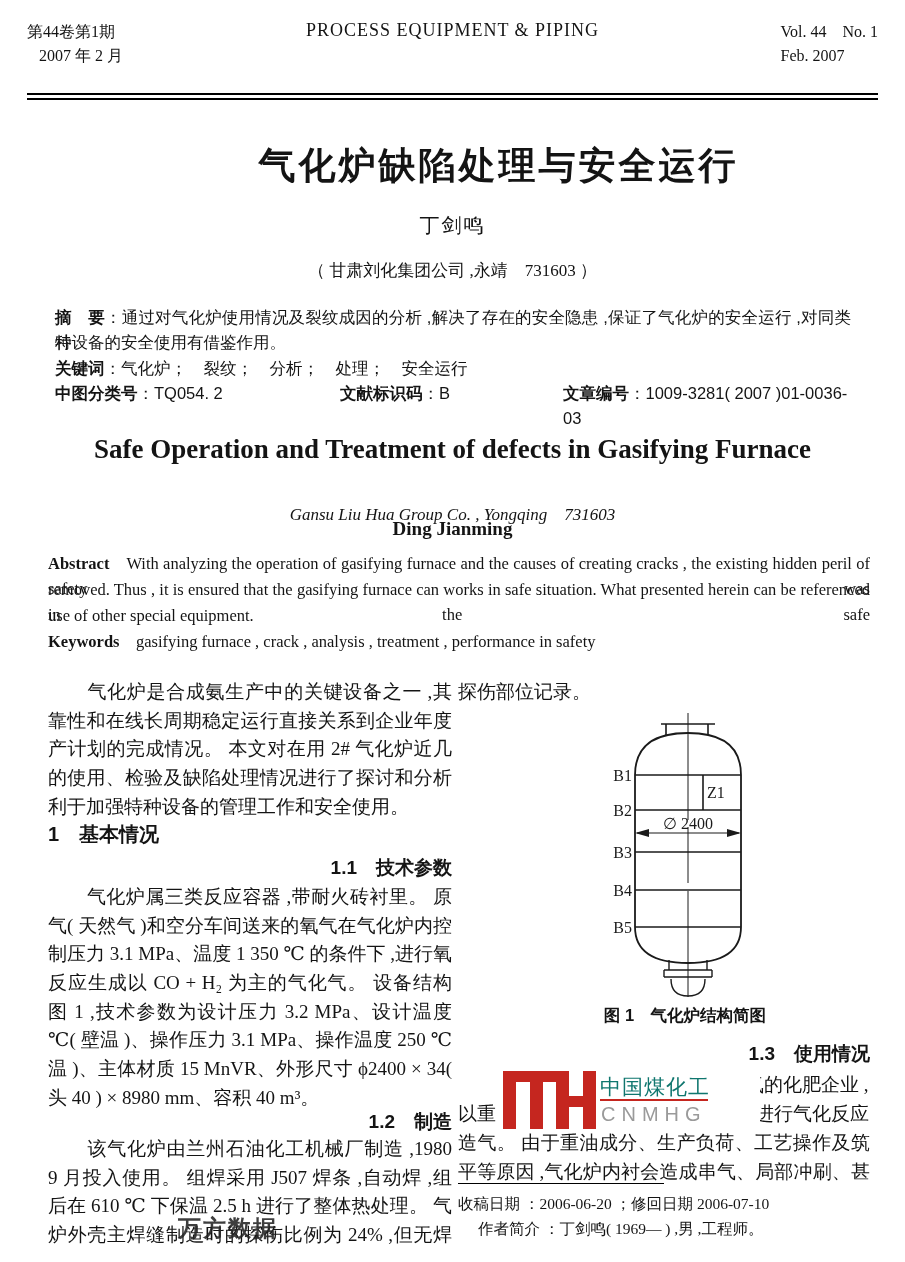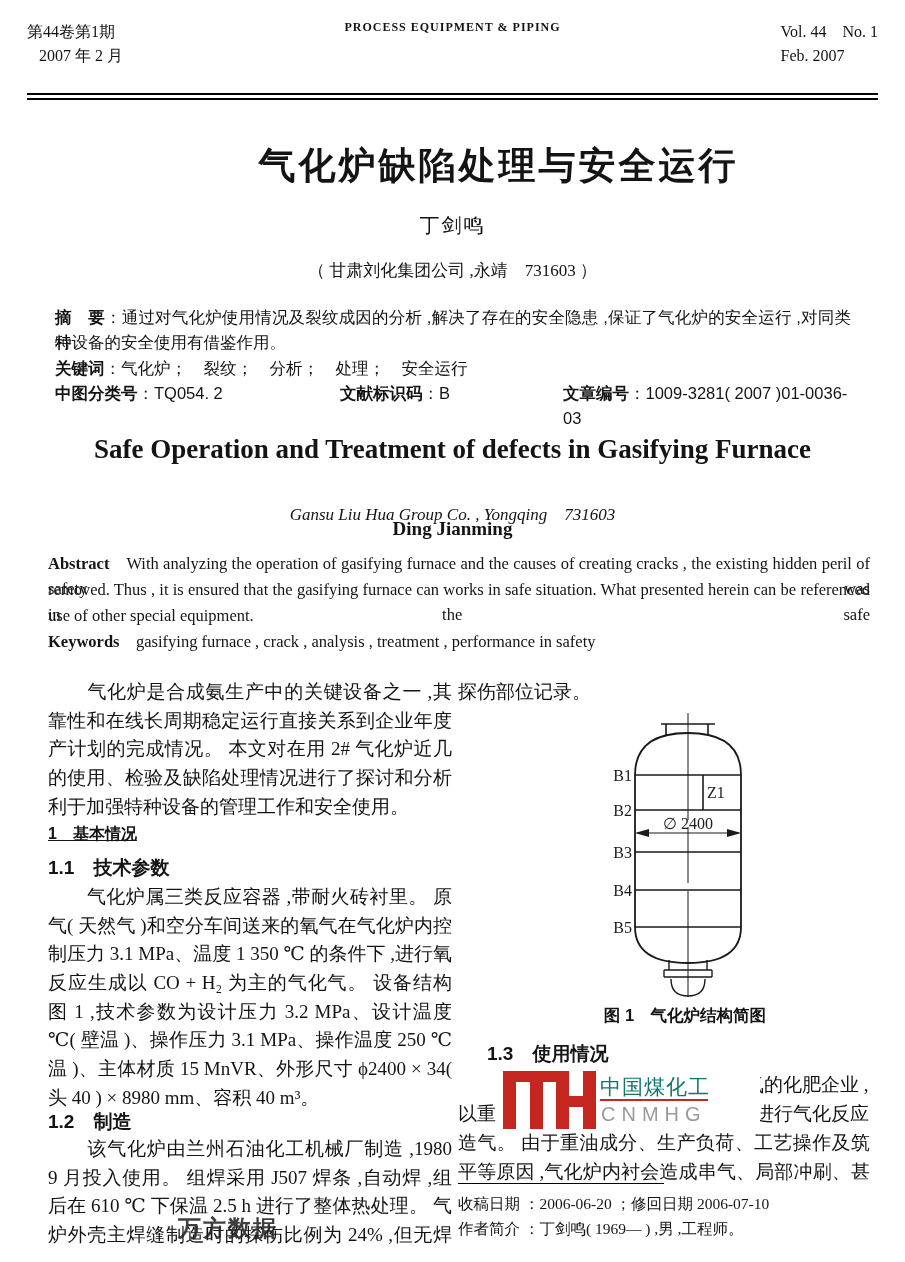--- a/index.html
+++ b/index.html
@@ -6,43 +6,43 @@
   body{width:905px;height:1262px;position:relative;background:#ffffff;color:#141414;
        font-family:"Liberation Serif","DejaVu Serif",serif;-webkit-font-smoothing:antialiased;}
   .abs{position:absolute;}
   .sans{font-family:"Liberation Sans","DejaVu Sans",sans-serif;}
   .serif{font-family:"Liberation Serif","DejaVu Serif",serif;}
   .b{font-weight:bold;}
   .ctr{text-align:center;width:100%;left:0;}
   
   .hdr-small{font-size:16px;line-height:24px;}
   .hdr-cn{font-size:21px;font-weight:bold;letter-spacing:12px;}
-  .hdr-en{font-size:12px;font-weight:bold;letter-spacing:1px;}
+  .hdr-en{font-size:18px;font-weight:normal;letter-spacing:1px;}
   .dbl-rule{left:27px;top:93px;width:851px;height:3px;border-top:2px solid #000;border-bottom:2px solid #000;}
   
   .title-cn{top:141px;font-size:37px;font-weight:bold;letter-spacing:3px;padding-left:46px;}
   .author-cn{top:212px;font-size:20px;letter-spacing:2px;}
   .affil-cn{top:259px;font-size:17px;text-align:center;}
   
   .cnabs{left:55px;width:796px;font-size:16.5px;line-height:25px;
          font-family:"Liberation Sans","DejaVu Sans",sans-serif;}
   .just{text-align:justify;text-align-last:justify;}
   
   .title-en{top:434px;font-size:27px;font-weight:bold;}
   .author-en{top:474px;font-size:19px;font-weight:bold;margin-top:44px;}
   .affil-en{top:503px;font-size:17px;font-style:italic;}
   .enabs{left:48px;width:822px;font-size:16.5px;line-height:25px;}
   
   .col-l{left:48px;width:404px;}
   .col-r{left:458px;width:412px;}
   .body-txt{font-size:19px;}
   .tline{height:28.7px;line-height:28.7px;overflow:hidden;text-align:justify;text-align-last:justify;}
   .endpara .tline:last-child{text-align-last:left;}
-  .h-num{font-size:16px;font-weight:bold;font-family:"Liberation Sans","DejaVu Sans",sans-serif;line-height:26px;text-decoration:underline;}
-  .h-sub{font-size:19px;font-weight:bold;font-family:"Liberation Sans","DejaVu Sans",sans-serif;line-height:25px;}
+  .h-num{font-size:20px;font-weight:bold;font-family:"Liberation Sans","DejaVu Sans",sans-serif;line-height:26px;}
+  .h-sub{font-size:19px;font-weight:bold;font-family:"Liberation Sans","DejaVu Sans",sans-serif;line-height:25px;text-align:right;}
   .line1{line-height:28.7px;height:28.7px;overflow:hidden;}
   
   .fig-cap{top:1005px;left:560px;width:250px;text-align:center;font-size:16.5px;font-weight:bold;
            font-family:"Liberation Sans","DejaVu Sans",sans-serif;}
   svg line,svg path{stroke:#1a1a1a;fill:none;}
   .fig-lbl{font-family:"Liberation Serif","DejaVu Serif",serif;font-size:16px;fill:#1a1a1a;stroke:none;}
   
   .fnote-rule{left:458px;top:1183px;width:206px;border-top:1.5px solid #000;height:0;}
   .fnote{font-size:15.5px;line-height:24px;}
   
@@ -174,35 +174,35 @@
   <text class="fig-lbl" x="37" y="76" text-anchor="end">B1</text>
   <text class="fig-lbl" x="37" y="111" text-anchor="end">B2</text>
   <text class="fig-lbl" x="37" y="153" text-anchor="end">B3</text>
   <text class="fig-lbl" x="37" y="191" text-anchor="end">B4</text>
   <text class="fig-lbl" x="37" y="228" text-anchor="end">B5</text>
   <text class="fig-lbl" x="112" y="93">Z1</text>
   <text class="fig-lbl" x="93" y="124" text-anchor="middle">∅ 2400</text>
 </svg>
 <div class="abs fig-cap">图 1　气化炉结构简图</div>
 
-<div class="abs col-r h-sub" style="top:1041px;margin-left:29px;">1.3　使用情况</div>
+<div class="abs col-r h-sub" style="top:1041px;">1.3　使用情况</div>
 
 <div class="abs col-r body-txt line1" style="top:1071px;">
   <span class="abs" style="left:230px;">产合成氨的化肥企业 ,</span>
 </div>
 <div class="abs col-r body-txt line1" style="top:1100px;">
   <span class="abs" style="left:0;">以重</span>
   <span class="abs" style="left:240px;">化炉内进行气化反应来</span>
 </div>
 <div class="abs col-r body-txt line1 just" style="top:1129px;">造气。 由于重油成分、生产负荷、工艺操作及筑炉水</div>
 <div class="abs col-r body-txt line1 just" style="top:1158px;">平等原因 ,气化炉内衬会造成串气、局部冲刷、甚至</div>
 
 <div class="abs fnote-rule"></div>
 <div class="abs col-r fnote" style="top:1192px;">收稿日期 ：2006-06-20 ；修回日期 2006-07-10</div>
-<div class="abs col-r fnote" style="top:1217px;">作者简介 ：丁剑鸣( 1969— ) ,男 ,工程师。</div>
+<div class="abs col-r fnote" style="top:1217px;margin-left:20px;">作者简介 ：丁剑鸣( 1969— ) ,男 ,工程师。</div>
 
 <div class="abs wm-box">
   <svg class="abs" style="left:5px;top:5px;" width="98" height="58" viewBox="0 0 98 58">
     <g fill="#c5261f" stroke="none">
       <rect x="0" y="0" width="56" height="11"></rect>
       <rect x="0" y="0" width="13" height="58"></rect>
       <rect x="27" y="6" width="13" height="52"></rect>
       <rect x="53" y="0" width="13" height="58"></rect>
       <rect x="80" y="0" width="13" height="58"></rect>
       <rect x="53" y="25" width="40" height="11"></rect>

